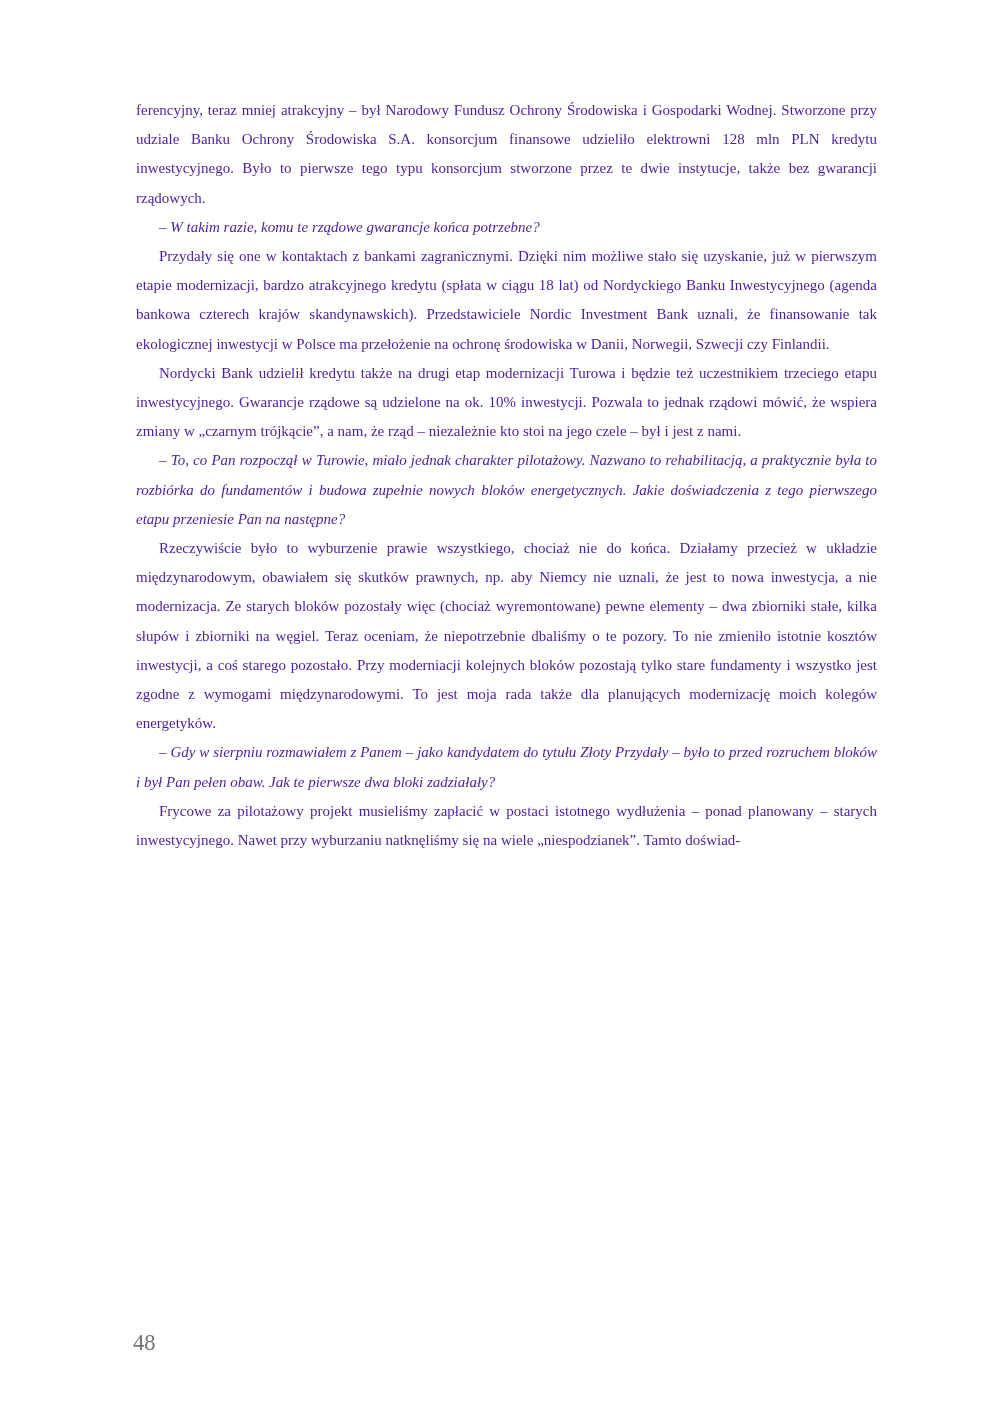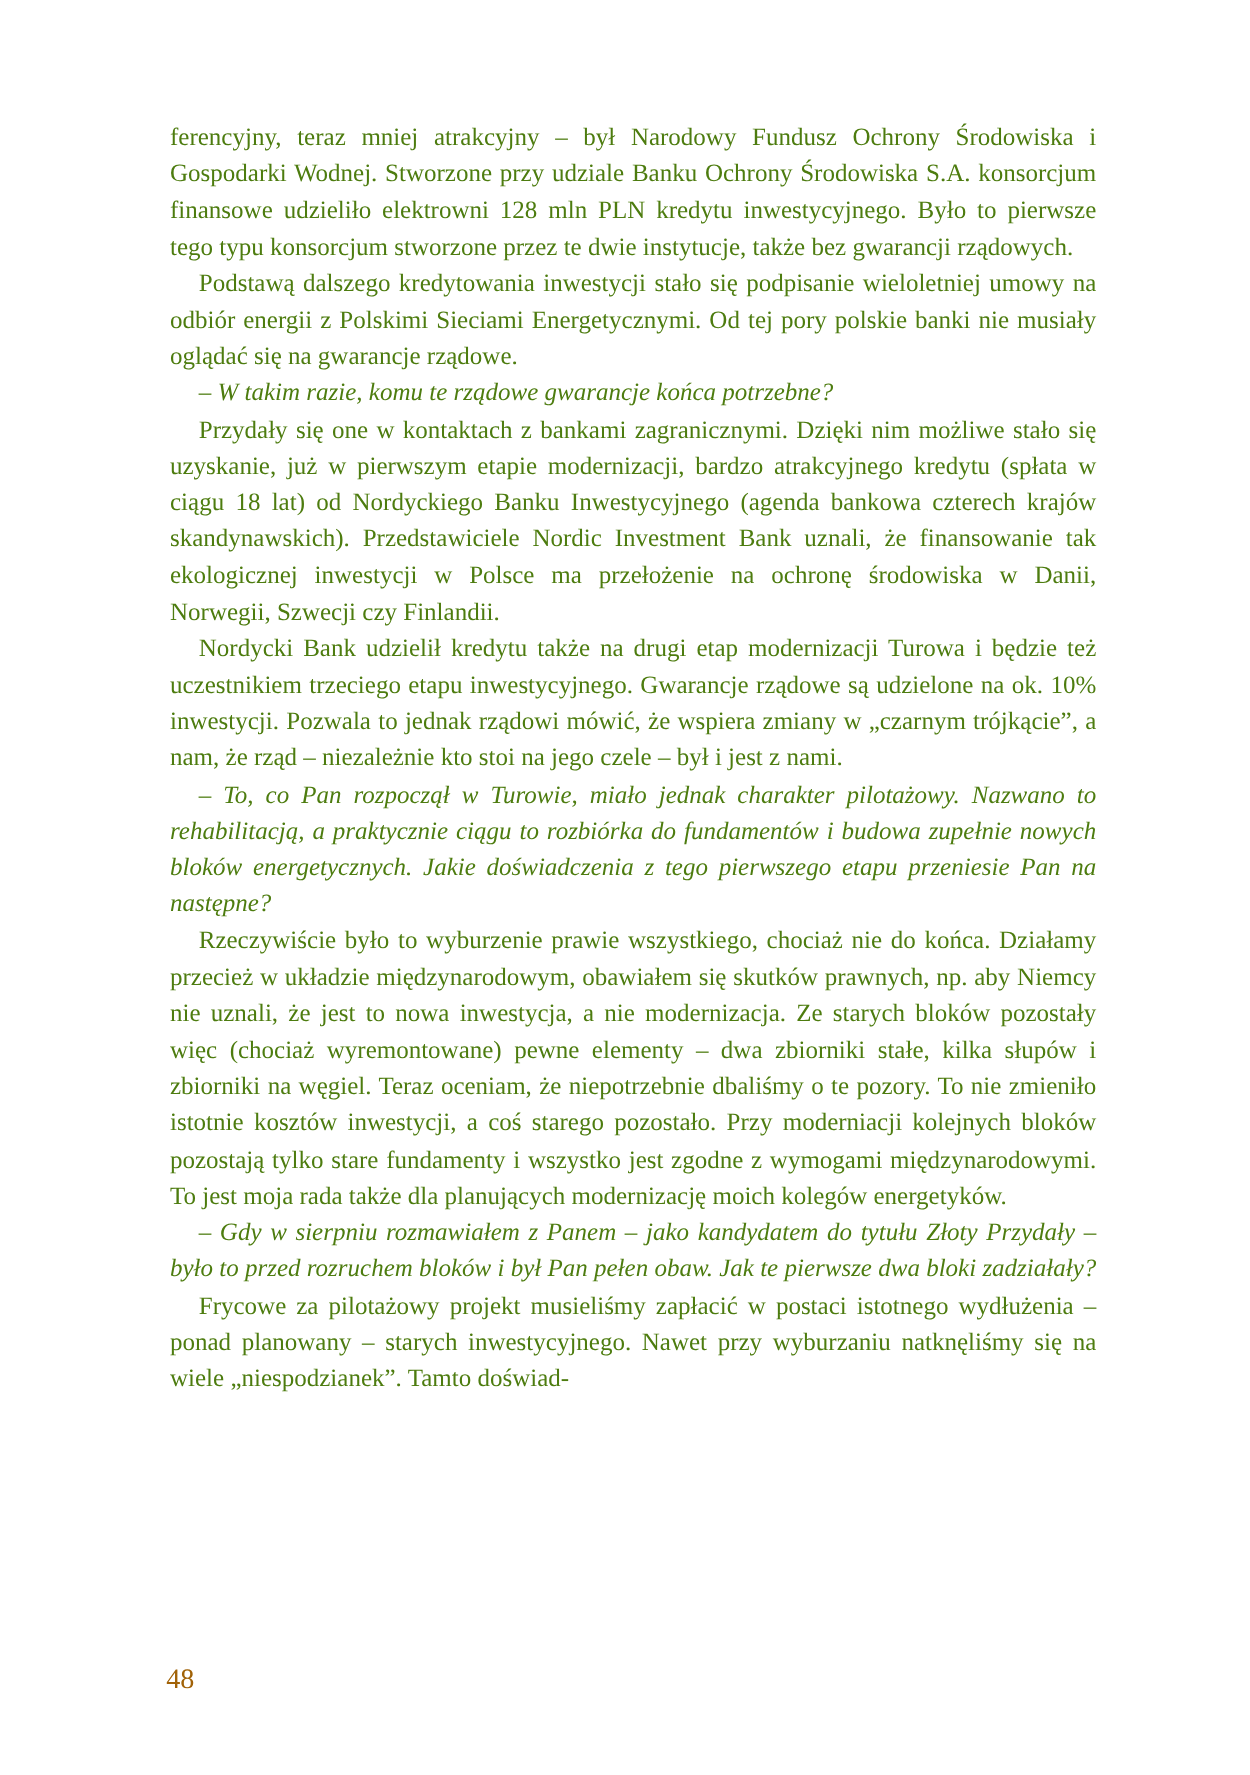--- a/index.html
+++ b/index.html
@@ -13,23 +13,23 @@
     height: 1420px;
     background: #ffffff;
     overflow: hidden;
   }
   .text-column {
     position: absolute;
     left: 136px;
     top: 96px;
     width: 741px;
     font-family: "Liberation Serif", "DejaVu Serif", serif;
-    font-size: 20px;
+    font-size: 15px;
     line-height: 29.2px;
-    color: #4d7c0f;
+    color: #4c1d95;
     text-align: justify;
     hyphens: auto;
     -webkit-hyphens: auto;
   }
   .text-column p {
     margin: 0;
     padding: 0;
     text-indent: 23px;
   }
   .text-column p.no-indent {
@@ -37,32 +37,31 @@
   }
   .text-column p.question {
     font-style: italic;
   }
   .page-number {
     position: absolute;
     left: 133px;
     top: 1330px;
     font-family: "Liberation Serif", "DejaVu Serif", serif;
     font-size: 22.5px;
-    color: #a16207;
+    color: #737373;
   }
 </style>
 </head>
 <body>
 
 <div class="book-page">
   <div class="text-column">
     <p class="no-indent">ferencyjny, teraz mniej atrakcyjny – był Narodowy Fundusz Ochrony Środowiska i Gospodarki Wodnej. Stworzone przy udziale Banku Ochrony Środowiska S.A. konsorcjum finansowe udzieliło elektrowni 128 mln PLN kredytu inwestycyjnego. Było to pierwsze tego typu konsorcjum stworzone przez te dwie instytucje, także bez gwarancji rządowych.</p>
-    <p>Podstawą dalszego kredytowania inwestycji stało się podpisanie wieloletniej umowy na odbiór energii z Polskimi Sieciami Energetycznymi. Od tej pory polskie banki nie musiały oglądać się na gwarancje rządowe.</p>
     <p class="question">– W takim razie, komu te rządowe gwarancje końca potrzebne?</p>
     <p>Przydały się one w kontaktach z bankami zagranicznymi. Dzięki nim możliwe stało się uzyskanie, już w pierwszym etapie modernizacji, bardzo atrakcyjnego kredytu (spłata w ciągu 18 lat) od Nordyckiego Banku Inwestycyjnego (agenda bankowa czterech krajów skandynawskich). Przedstawiciele Nordic Investment Bank uznali, że finansowanie tak ekologicznej inwestycji w Polsce ma przełożenie na ochronę środowiska w Danii, Norwegii, Szwecji czy Finlandii.</p>
     <p>Nordycki Bank udzielił kredytu także na drugi etap modernizacji Turowa i będzie też uczestnikiem trzeciego etapu inwestycyjnego. Gwarancje rządowe są udzielone na ok. 10% inwestycji. Pozwala to jednak rządowi mówić, że wspiera zmiany w „czarnym trójkącie”, a nam, że rząd – niezależnie kto stoi na jego czele – był i jest z nami.</p>
-    <p class="question">– To, co Pan rozpoczął w Turowie, miało jednak charakter pilotażowy. Nazwano to rehabilitacją, a praktycznie ciągu to rozbiórka do fundamentów i budowa zupełnie nowych bloków energetycznych. Jakie doświadczenia z tego pierwszego etapu przeniesie Pan na następne?</p>
+    <p class="question">– To, co Pan rozpoczął w Turowie, miało jednak charakter pilotażowy. Nazwano to rehabilitacją, a praktycznie była to rozbiórka do fundamentów i budowa zupełnie nowych bloków energetycznych. Jakie doświadczenia z tego pierwszego etapu przeniesie Pan na następne?</p>
     <p>Rzeczywiście było to wyburzenie prawie wszystkiego, chociaż nie do końca. Działamy przecież w układzie międzynarodowym, obawiałem się skutków prawnych, np. aby Niemcy nie uznali, że jest to nowa inwestycja, a nie modernizacja. Ze starych bloków pozostały więc (chociaż wyremontowane) pewne elementy – dwa zbiorniki stałe, kilka słupów i zbiorniki na węgiel. Teraz oceniam, że niepotrzebnie dbaliśmy o te pozory. To nie zmieniło istotnie kosztów inwestycji, a coś starego pozostało. Przy moderniacji kolejnych bloków pozostają tylko stare fundamenty i wszystko jest zgodne z wymogami międzynarodowymi. To jest moja rada także dla planujących modernizację moich kolegów energetyków.</p>
     <p class="question">– Gdy w sierpniu rozmawiałem z Panem – jako kandydatem do tytułu Złoty Przydały – było to przed rozruchem bloków i był Pan pełen obaw. Jak te pierwsze dwa bloki zadziałały?</p>
     <p>Frycowe za pilotażowy projekt musieliśmy zapłacić w postaci istotnego wydłużenia – ponad planowany – starych inwestycyjnego. Nawet przy wyburzaniu natknęliśmy się na wiele „niespodzianek”. Tamto doświad-</p>
   </div>
   <div class="page-number">48</div>
 </div>
 
 </body></html>

